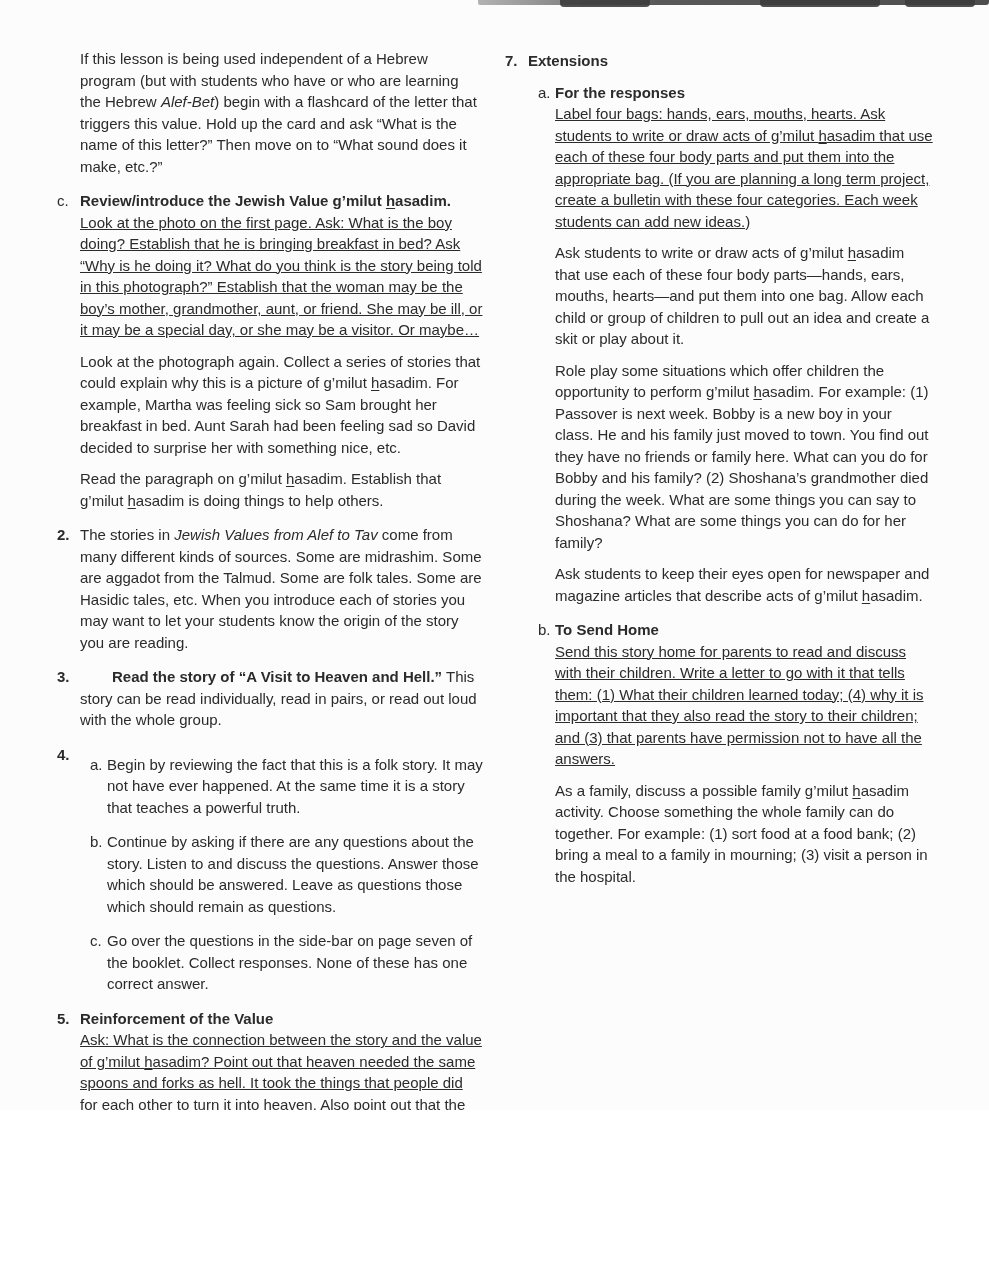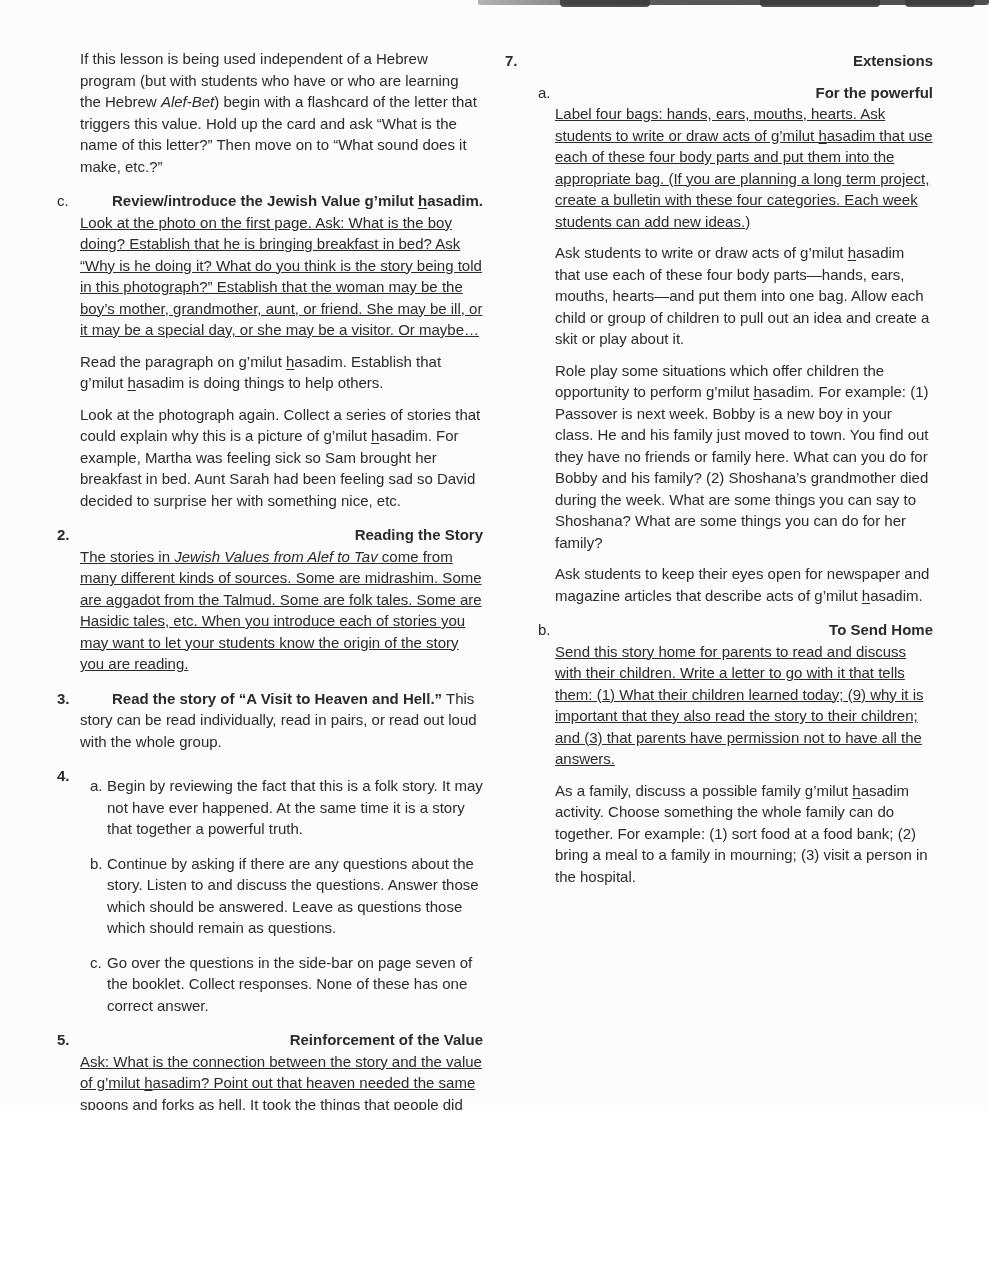--- a/index.html
+++ b/index.html
@@ -14,21 +14,21 @@
   }
   .col{position:absolute;top:0;}
   .col-left{left:57px;top:48px;width:426px;}
   .col-right{left:505px;top:50px;width:428px;}
 
   .item{display:flex;margin-top:13px;}
   .col > .item:first-child{margin-top:0;}
   .marker{flex:0 0 23px;}
   .marker.b{font-weight:700;}
   .ibody{flex:1;min-width:0;}
-  .heading{font-weight:700;text-align:right;}
+  .heading{font-weight:700;}
   .para{margin-top:10px;}
   .ibody > .para:first-child{margin-top:0;}
   .heading + .para{margin-top:0;text-decoration:underline;}
   .subs{margin-top:10px;margin-left:10px;}
   .subs .item{margin-top:13px;}
   .subs .item:first-child{margin-top:0;}
   .subs .marker{flex:0 0 17px;}
   .u{text-decoration:underline;text-underline-offset:2px;}
   i{font-style:italic;}
   b{font-weight:700;margin-left:32px;}
@@ -60,45 +60,44 @@
         <div class="marker"></div>
         <div class="ibody">
           <div class="para">If this lesson is being used independent of a Hebrew program (but with students who have or who are learning the Hebrew <i>Alef-Bet</i>) begin with a flashcard of the letter that triggers this value. Hold up the card and ask “What is the name of this letter?” Then move on to “What sound does it make, etc.?”</div>
         </div>
       </div>
       <div class="item">
         <div class="marker">c.</div>
         <div class="ibody">
           <div class="heading">Review/introduce the Jewish Value g’milut <span class="u">h</span>asadim.</div>
           <div class="para">Look at the photo on the first page. Ask: What is the boy doing? Establish that he is bringing breakfast in bed? Ask “Why is he doing it? What do you think is the story being told in this photograph?” Establish that the woman may be the boy’s mother, grandmother, aunt, or friend. She may be ill, or it may be a special day, or she may be a visitor. Or maybe…</div>
+          <div class="para">Look at the photograph again. Collect a series of stories that could explain why this is a picture of g’milut <span class="u">h</span>asadim. For example, Martha was feeling sick so Sam brought her breakfast in bed. Aunt Sarah had been feeling sad so David decided to surprise her with something nice, etc.</div>
           <div class="para">Read the paragraph on g’milut <span class="u">h</span>asadim. Establish that g’milut <span class="u">h</span>asadim is doing things to help others.</div>
-          <div class="para">Look at the photograph again. Collect a series of stories that could explain why this is a picture of g’milut <span class="u">h</span>asadim. For example, Martha was feeling sick so Sam brought her breakfast in bed. Aunt Sarah had been feeling sad so David decided to surprise her with something nice, etc.</div>
         </div>
       </div>
       <div class="item">
         <div class="marker b">2.</div>
         <div class="ibody">
-          <div class="heading">Reading the Story</div>
           <div class="para">The stories in <i>Jewish Values from Alef to Tav</i> come from many different kinds of sources. Some are midrashim. Some are aggadot from the Talmud. Some are folk tales. Some are Hasidic tales, etc. When you introduce each of stories you may want to let your students know the origin of the story you are reading.</div>
         </div>
       </div>
       <div class="item">
         <div class="marker b">3.</div>
         <div class="ibody">
           <div class="para"><b>Read the story of “A Visit to Heaven and Hell.”</b> This story can be read individually, read in pairs, or read out loud with the whole group.</div>
         </div>
       </div>
       <div class="item">
         <div class="marker b">4.</div>
         <div class="ibody">
           <div class="subs">
             <div class="item">
               <div class="marker">a.</div>
               <div class="ibody">
-                <div class="para">Begin by reviewing the fact that this is a folk story. It may not have ever happened. At the same time it is a story that together a powerful truth.</div>
+                <div class="para">Begin by reviewing the fact that this is a folk story. It may not have ever happened. At the same time it is a story that teaches a powerful truth.</div>
               </div>
             </div>
             <div class="item">
               <div class="marker">b.</div>
               <div class="ibody">
                 <div class="para">Continue by asking if there are any questions about the story. Listen to and discuss the questions. Answer those which should be answered. Leave as questions those which should remain as questions.</div>
               </div>
             </div>
             <div class="item">
               <div class="marker">c.</div>
@@ -126,32 +125,32 @@
     </div>
   <div class="col col-right">
       <div class="item">
         <div class="marker b">7.</div>
         <div class="ibody">
           <div class="heading">Extensions</div>
           <div class="subs">
             <div class="item">
               <div class="marker">a.</div>
               <div class="ibody">
-                <div class="heading">For the powerful</div>
+                <div class="heading">For the responses</div>
                 <div class="para">Label four bags: hands, ears, mouths, hearts. Ask students to write or draw acts of g’milut <span class="u">h</span>asadim that use each of these four body parts and put them into the appropriate bag. (If you are planning a long term project, create a bulletin with these four categories. Each week students can add new ideas.)</div>
                 <div class="para">Ask students to write or draw acts of g’milut <span class="u">h</span>asadim that use each of these four body parts—hands, ears, mouths, hearts—and put them into one bag. Allow each child or group of children to pull out an idea and create a skit or play about it.</div>
                 <div class="para">Role play some situations which offer children the opportunity to perform g’milut <span class="u">h</span>asadim. For example: (1) Passover is next week. Bobby is a new boy in your class. He and his family just moved to town. You find out they have no friends or family here. What can you do for Bobby and his family? (2) Shoshana’s grandmother died during the week. What are some things you can say to Shoshana? What are some things you can do for her family?</div>
                 <div class="para">Ask students to keep their eyes open for newspaper and magazine articles that describe acts of g’milut <span class="u">h</span>asadim.</div>
               </div>
             </div>
             <div class="item">
               <div class="marker">b.</div>
               <div class="ibody">
                 <div class="heading">To Send Home</div>
-                <div class="para">Send this story home for parents to read and discuss with their children. Write a letter to go with it that tells them: (1) What their children learned today; (9) why it is important that they also read the story to their children; and (3) that parents have permission not to have all the answers.</div>
+                <div class="para">Send this story home for parents to read and discuss with their children. Write a letter to go with it that tells them: (1) What their children learned today; (4) why it is important that they also read the story to their children; and (3) that parents have permission not to have all the answers.</div>
                 <div class="para">As a family, discuss a possible family g’milut <span class="u">h</span>asadim activity. Choose something the whole family can do together. For example: (1) sort food at a food bank; (2) bring a meal to a family in mourning; (3) visit a person in the hospital.</div>
               </div>
             </div>
           </div>
         </div>
       </div>
     </div>
   <div class="artifact-speck" style="background: rgb(188, 188, 188);"></div>
   <div class="artifact-bottom" style="background: linear-gradient(90deg, rgba(150, 150, 150, 0), rgb(141, 141, 141) 25%, rgb(110, 110, 110));"></div>
 </div>

